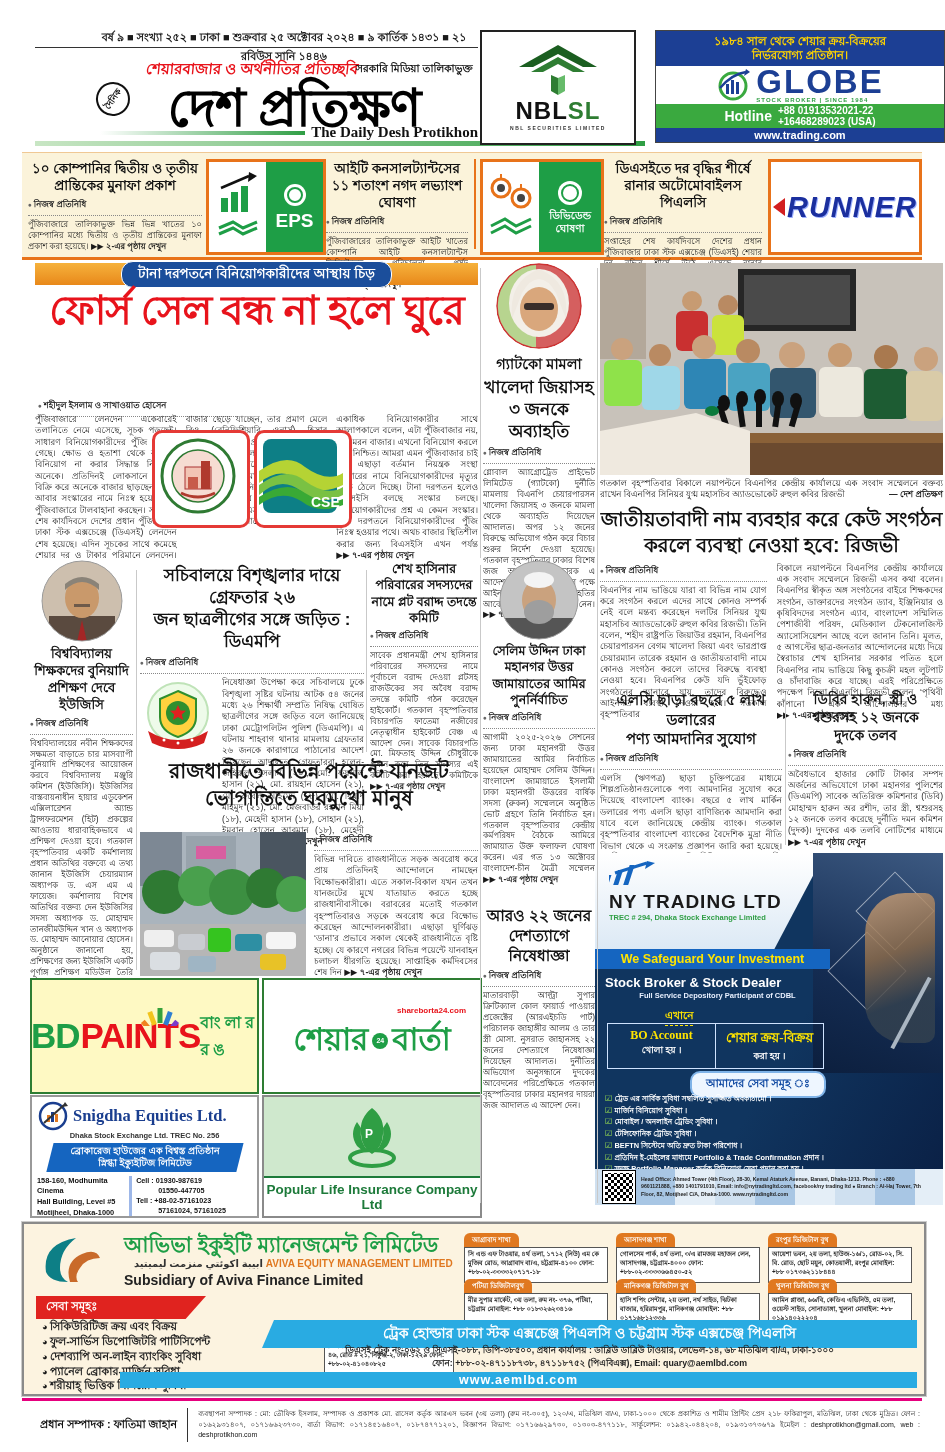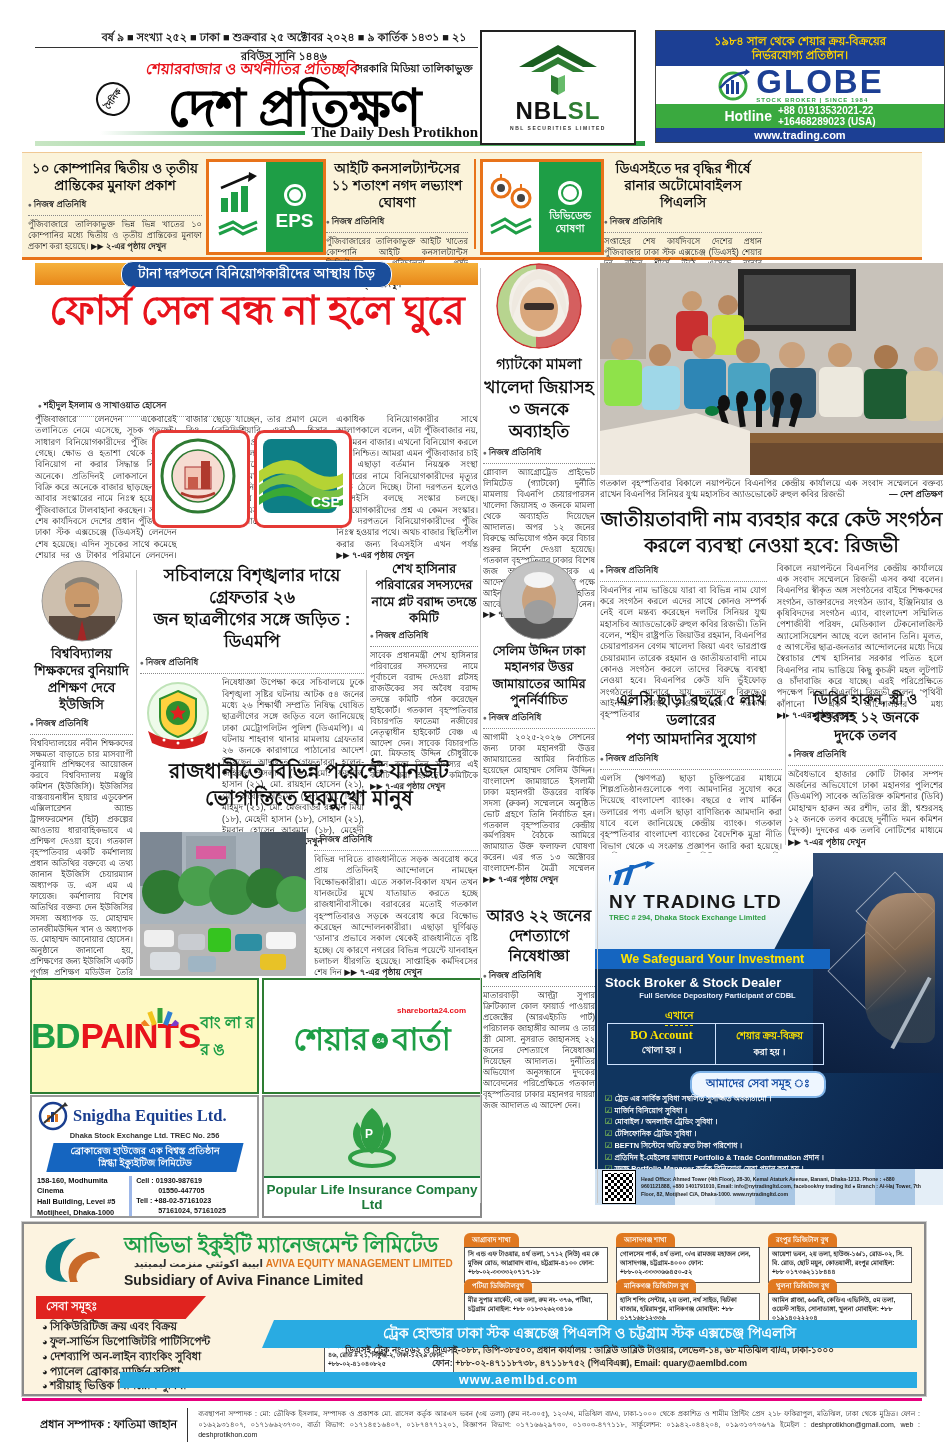--- a/index.html
+++ b/index.html
@@ -250,20 +250,24 @@
             <circle cx="13" cy="13" r="12" fill="#fff"></circle>
             <circle cx="13" cy="13" r="8" fill="none" stroke="#1e9e46" stroke-width="2"></circle>
           </svg>
         <span style="font-weight:900;font-size:10.5px;line-height:1.2;text-align:center;"><span>ডিভিডেন্ড</span><br><span>ঘোষণা</span></span>
       </div>
     </div>
     <div class="teaser" style="left:582px;width:158px;">
       <div class="tt">ডিএসইতে দর বৃদ্ধির শীর্ষে রানার অটোমোবাইলস পিএলসি</div>
       <div class="rep">নিজস্ব প্রতিনিধি</div>
       <div class="body-txt j"><span>সপ্তাহের শেষ কার্যদিবসে দেশের প্রধান পুঁজিবাজার ঢাকা স্টক এক্সচেঞ্জ (ডিএসই) শেয়ার দর বৃদ্ধির শীর্ষে উঠে এসেছে রানার</span> <span class="more">▶▶ ৭-এর পৃষ্ঠায় দেখুন</span></div>
+    </div>
+    <div class="ibox" style="left:746px;width:148px;" id="runner-box">
+      <span class="tri"></span>
+      <span class="rn">RUNNER</span>
     </div>
   </div>
 
   <div class="abs" id="kicker">
     <span class="pill">টানা দরপতনে বিনিয়োগকারীদের আস্থায় চিড়</span>
   </div>
   <div class="abs" id="lead-head">
     <span>ফোর্স সেল বন্ধ না হলে ঘুরে</span><br>
   </div>
   <div class="abs rep" id="lead-byline">শহীদুল ইসলাম ও সাখাওয়াত হোসেন</div>
@@ -510,21 +514,21 @@
     <div class="slog">We Safeguard Your Investment</div>
     <div class="role1">Stock Broker &amp; Stock Dealer</div>
     <div class="role2">Full Service Depository Participant of CDBL</div>
     <div class="here">এখানে</div>
     <div class="bo">
       <div>
           <div class="y">BO Account</div>
           <div class="w">খোলা হয় ।</div>
         </div>
       <div>
-          <div class="y" style="font-size:10px;">শেয়ার ক্রয়-বিক্রয়</div>
+          <div class="y" style="font-size:13px;">শেয়ার ক্রয়-বিক্রয়</div>
           <div class="w">করা হয় ।</div>
         </div>
     </div>
     <div class="svc-pill">আমাদের সেবা সমূহ ঃ</div>
     <ul>
       <li>ট্রেড এর সার্বিক সুবিধা সম্বলিত সুসজ্জিত অবকাঠামো ।</li>
       <li>মার্জিন বিনিয়োগ সুবিধা ।</li>
       <li>মোবাইল / অনলাইন ট্রেডিং সুবিধা ।</li>
       <li>টেলিফোনিক ট্রেডিং সুবিধা ।</li>
       <li>BEFTN সিস্টেমে অতি দ্রুত টাকা পরিশোধ ।</li>

